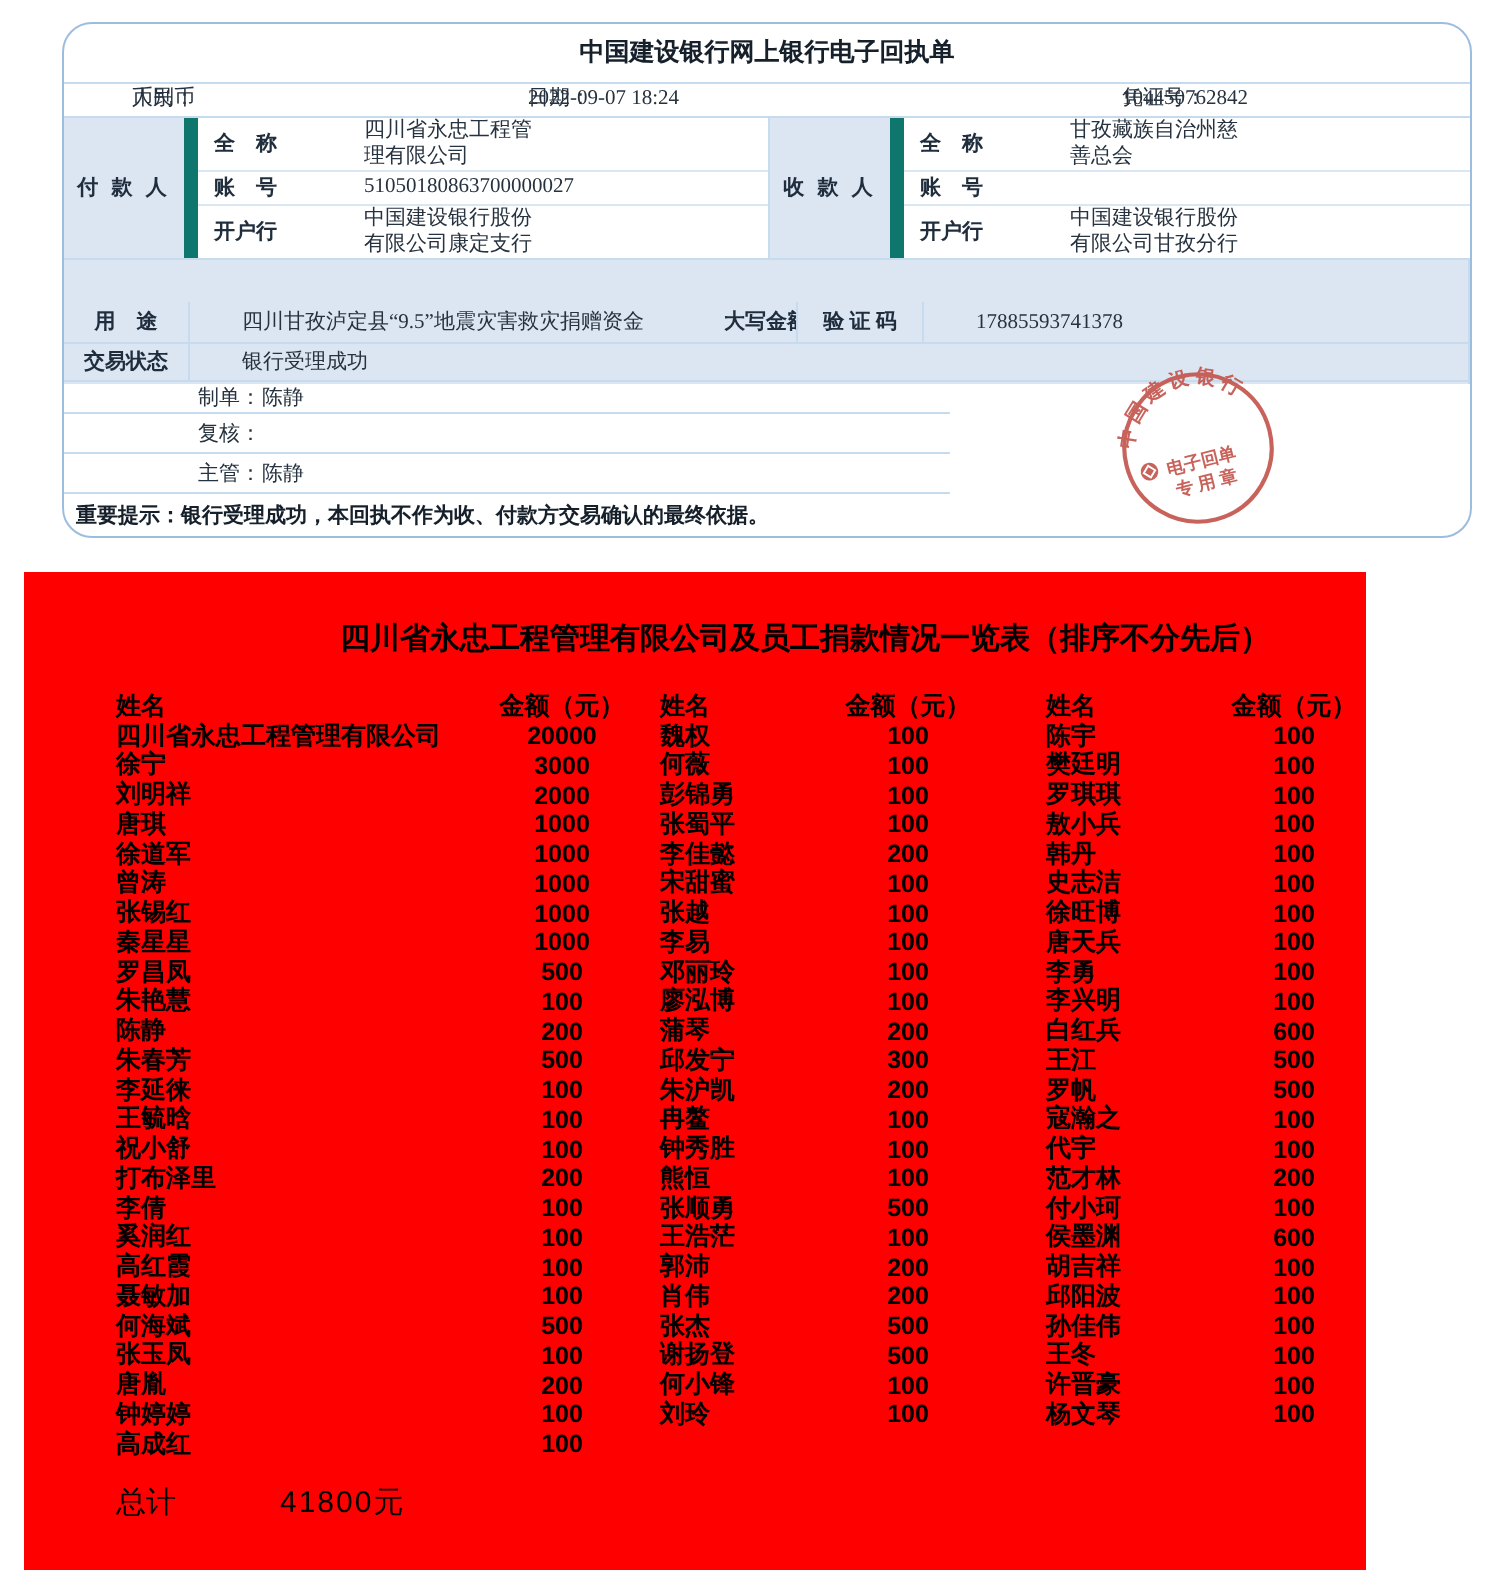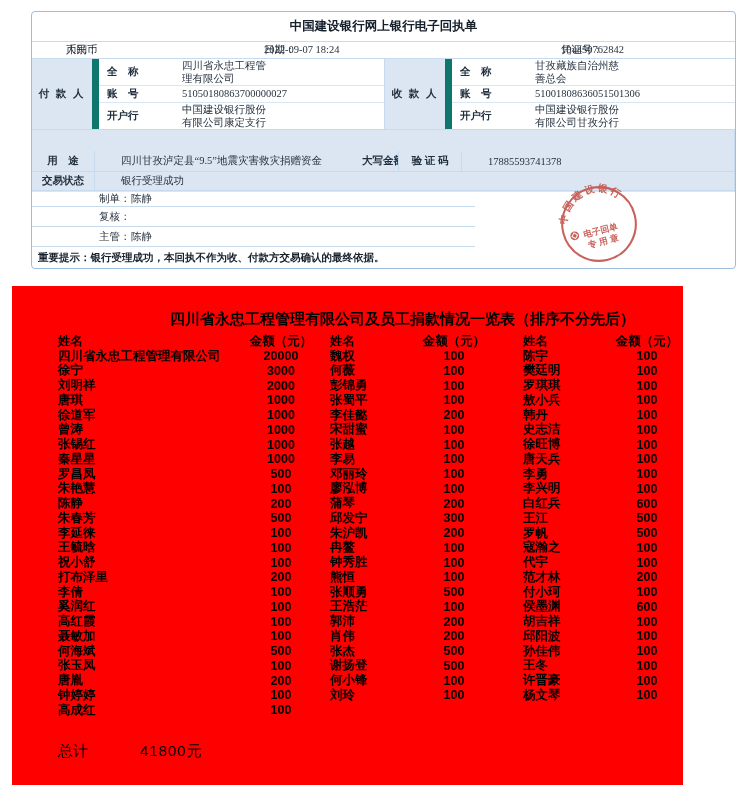--- a/index.html
+++ b/index.html
@@ -4,21 +4,21 @@
 <style>
   html,body{margin:0;padding:0;}
   body{
     width:747px;height:785px;position:relative;background:#ffffff;
     font-family:"Liberation Sans", sans-serif;
   }
 
   
   .receipt{
     position:absolute;left:31px;top:11px;width:703px;height:256px;
-    border:1px solid #9dbdde;border-radius:4px;background:#fff;
+    border:1px solid #9dbdde;border-radius:15px;background:#fff;
     color:#26323f;font-size:10.5px;overflow:hidden;
     font-family:"Liberation Serif","DejaVu Serif",serif;
     display:flex;flex-direction:column;
   }
   .r-row{border-bottom:1px solid #c7dbee;position:relative;flex:0 0 auto;}
   .r-title{height:29px;line-height:29px;text-align:center;font-weight:bold;font-size:12.5px;color:#16202b;}
   .r-info{height:16px;line-height:16px;}
   .r-info span{position:absolute;top:0;white-space:nowrap;}
   .pos-currency{left:34px;} .pos-date{left:232px;} .pos-voucher{left:529px;}
 
@@ -56,21 +56,21 @@
   .r-notice{flex:1;border-bottom:none;display:flex;align-items:center;
             padding-left:6px;font-weight:bold;color:#16202b;}
 
   .seal{position:absolute;left:527px;top:172px;width:80px;height:80px;
         transform:rotate(-14deg);opacity:0.92;}
 
   
   .red{position:absolute;left:12px;top:286px;width:671px;height:499px;
        background:#fe0000;color:#000;overflow:hidden;}
   .d-title{position:absolute;left:158px;top:24px;font-size:15px;font-weight:bold;}
-  .group{position:absolute;top:48px;display:flex;flex-direction:column;}
+  .group{position:absolute;top:60px;display:flex;flex-direction:column;}
   .group[data-group="0"]{left:46px;}
   .group[data-group="1"]{left:318px;}
   .group[data-group="2"]{left:511px;}
   .d-row{height:14.75px;display:flex;align-items:center;font-size:12.5px;font-weight:600;}
   .d-name{display:block;white-space:nowrap;}
   .group[data-group="0"] .d-name{width:183px;}
   .group[data-group="1"] .d-name{width:84px;}
   .group[data-group="2"] .d-name{width:84px;}
   .d-amt{display:block;width:80px;text-align:center;white-space:nowrap;}
   .d-total{position:absolute;left:46px;top:456px;font-size:15px;font-weight:normal;}
@@ -126,23 +126,20 @@
       <div class="role">收 款 人</div>
       <div class="fields">
         <div class="field">
           <div class="flabel">全　称</div>
           <div class="fvalue">
               <span class="wrap">甘孜藏族自治州慈善总会</span>
             </div>
         </div>
         <div class="field">
           <div class="flabel">账　号</div>
-          <div class="fvalue">
-              <span class="num">51001808636051501306</span>
-            </div>
         </div>
         <div class="field">
           <div class="flabel">开户行</div>
           <div class="fvalue">
               <span class="wrap">中国建设银行股份有限公司甘孜分行</span>
             </div>
         </div>
       </div>
     </div>
   </div>

